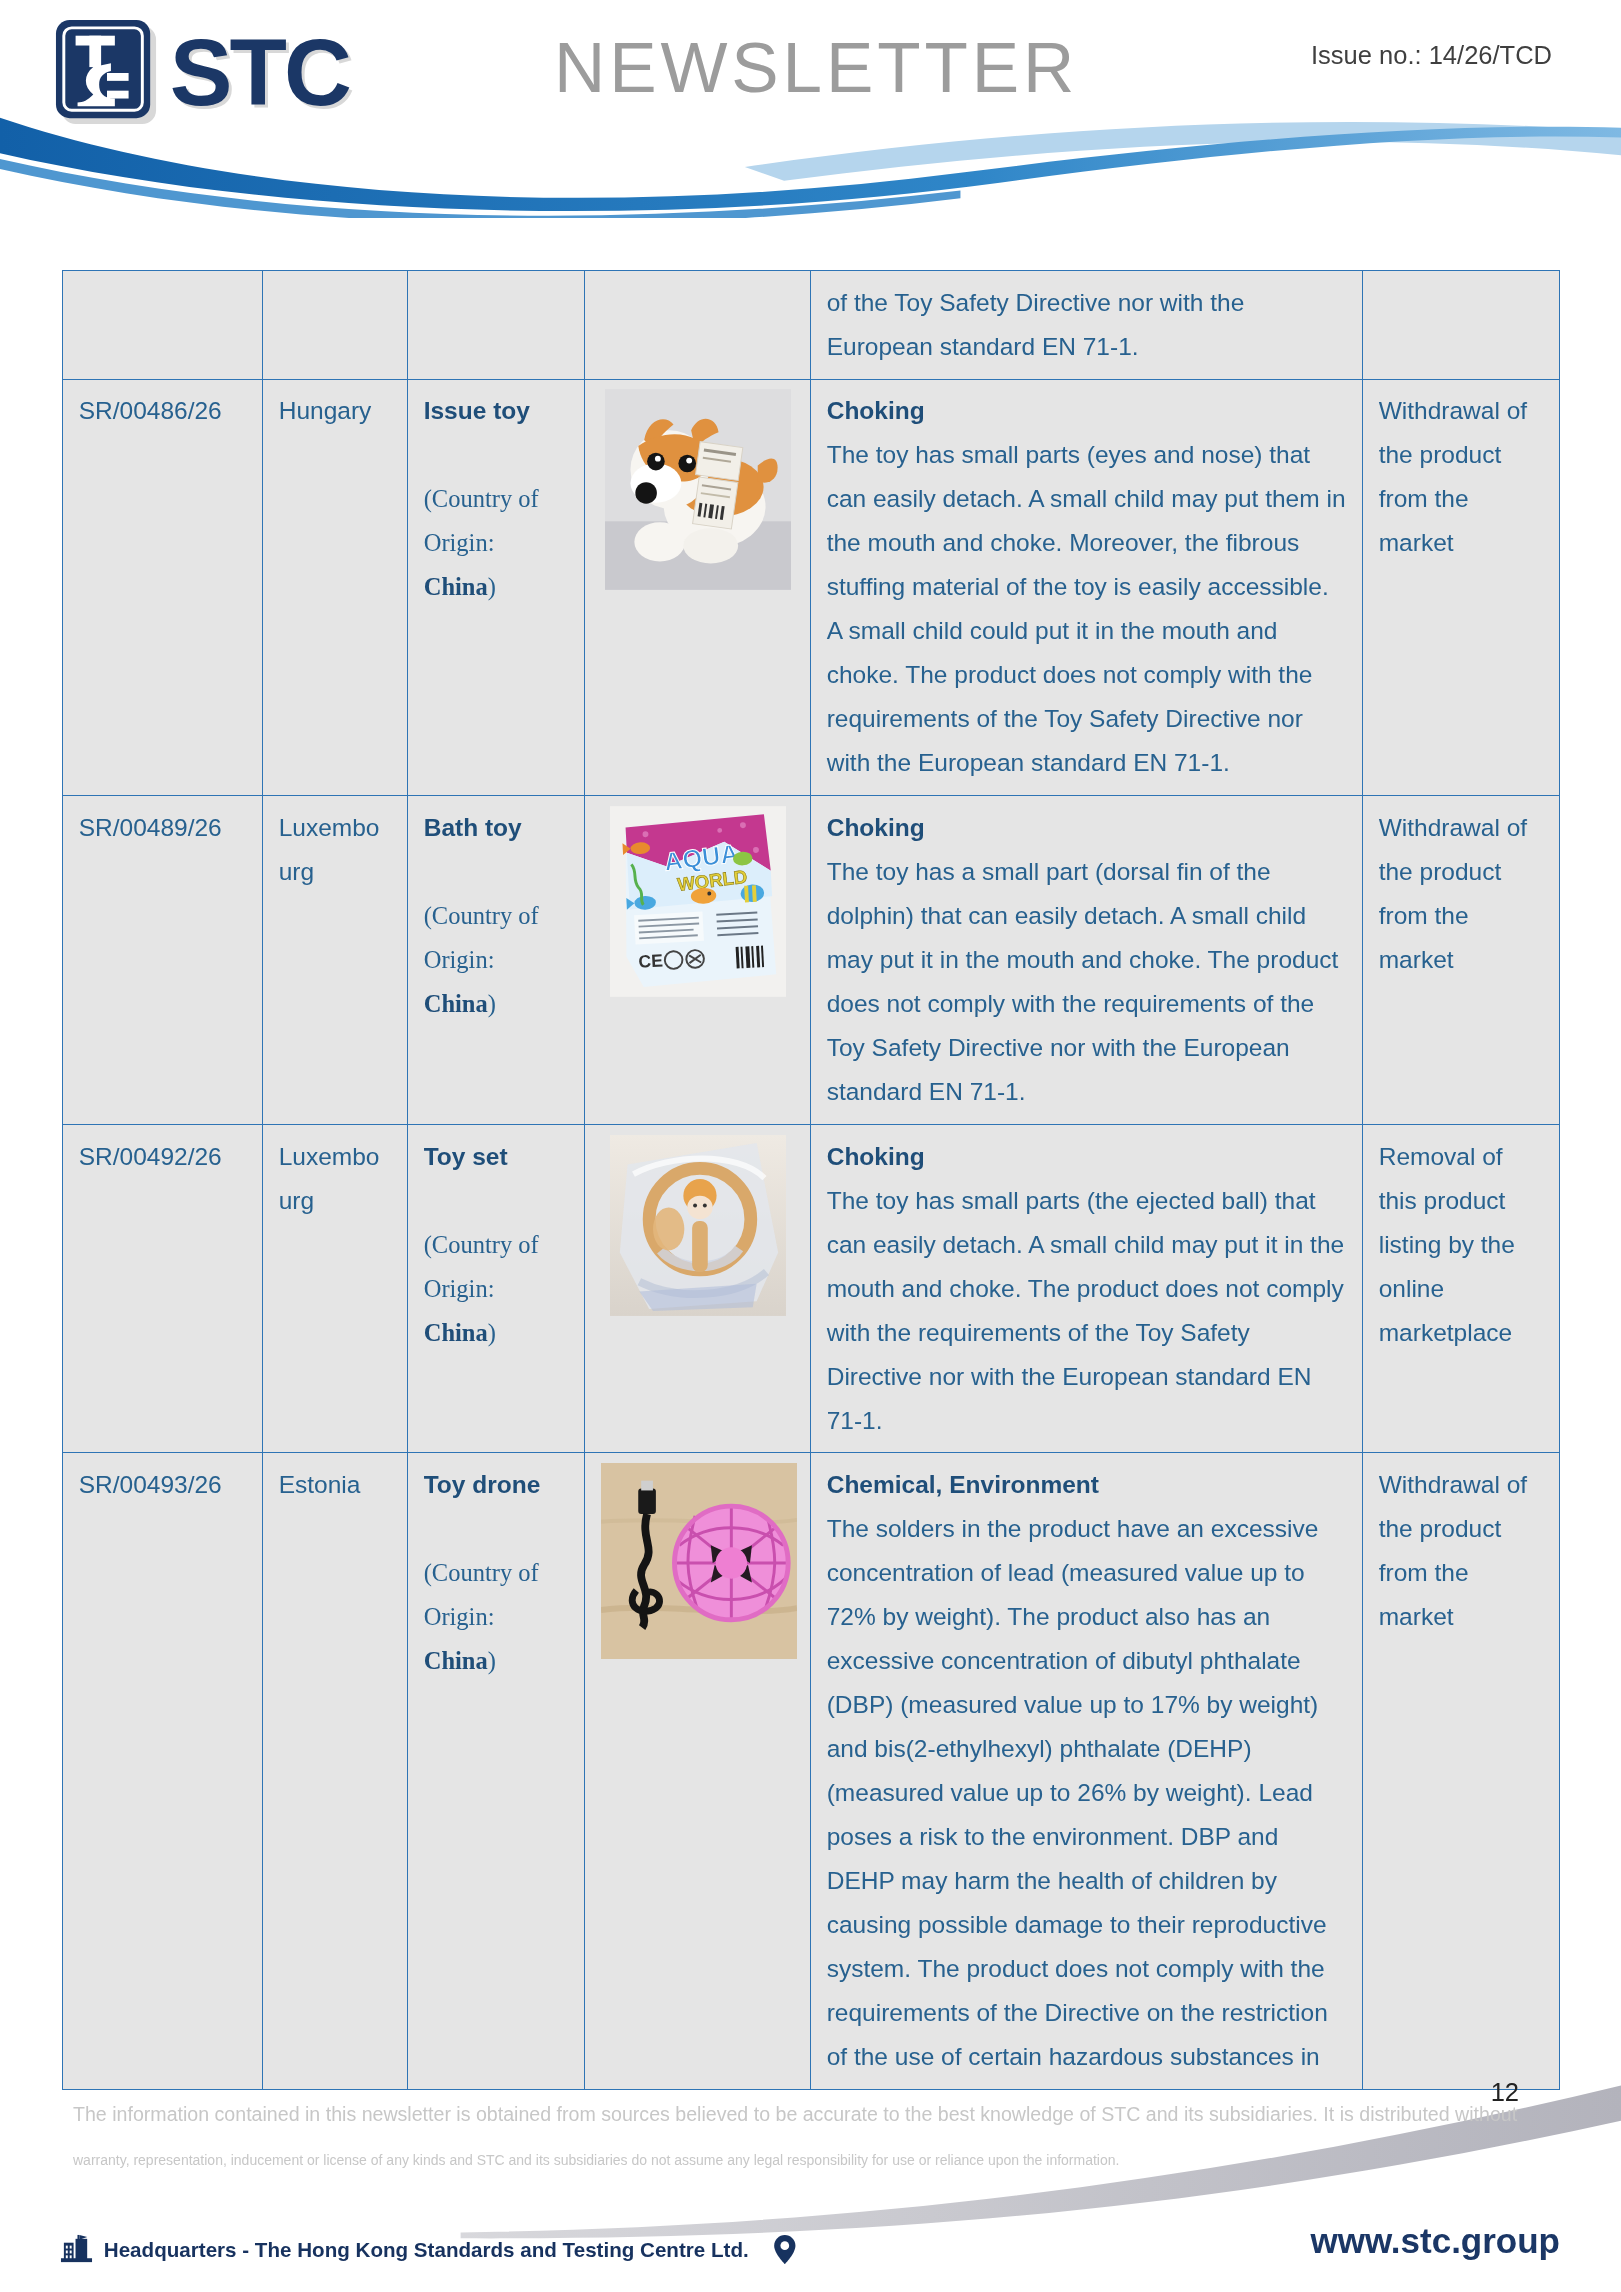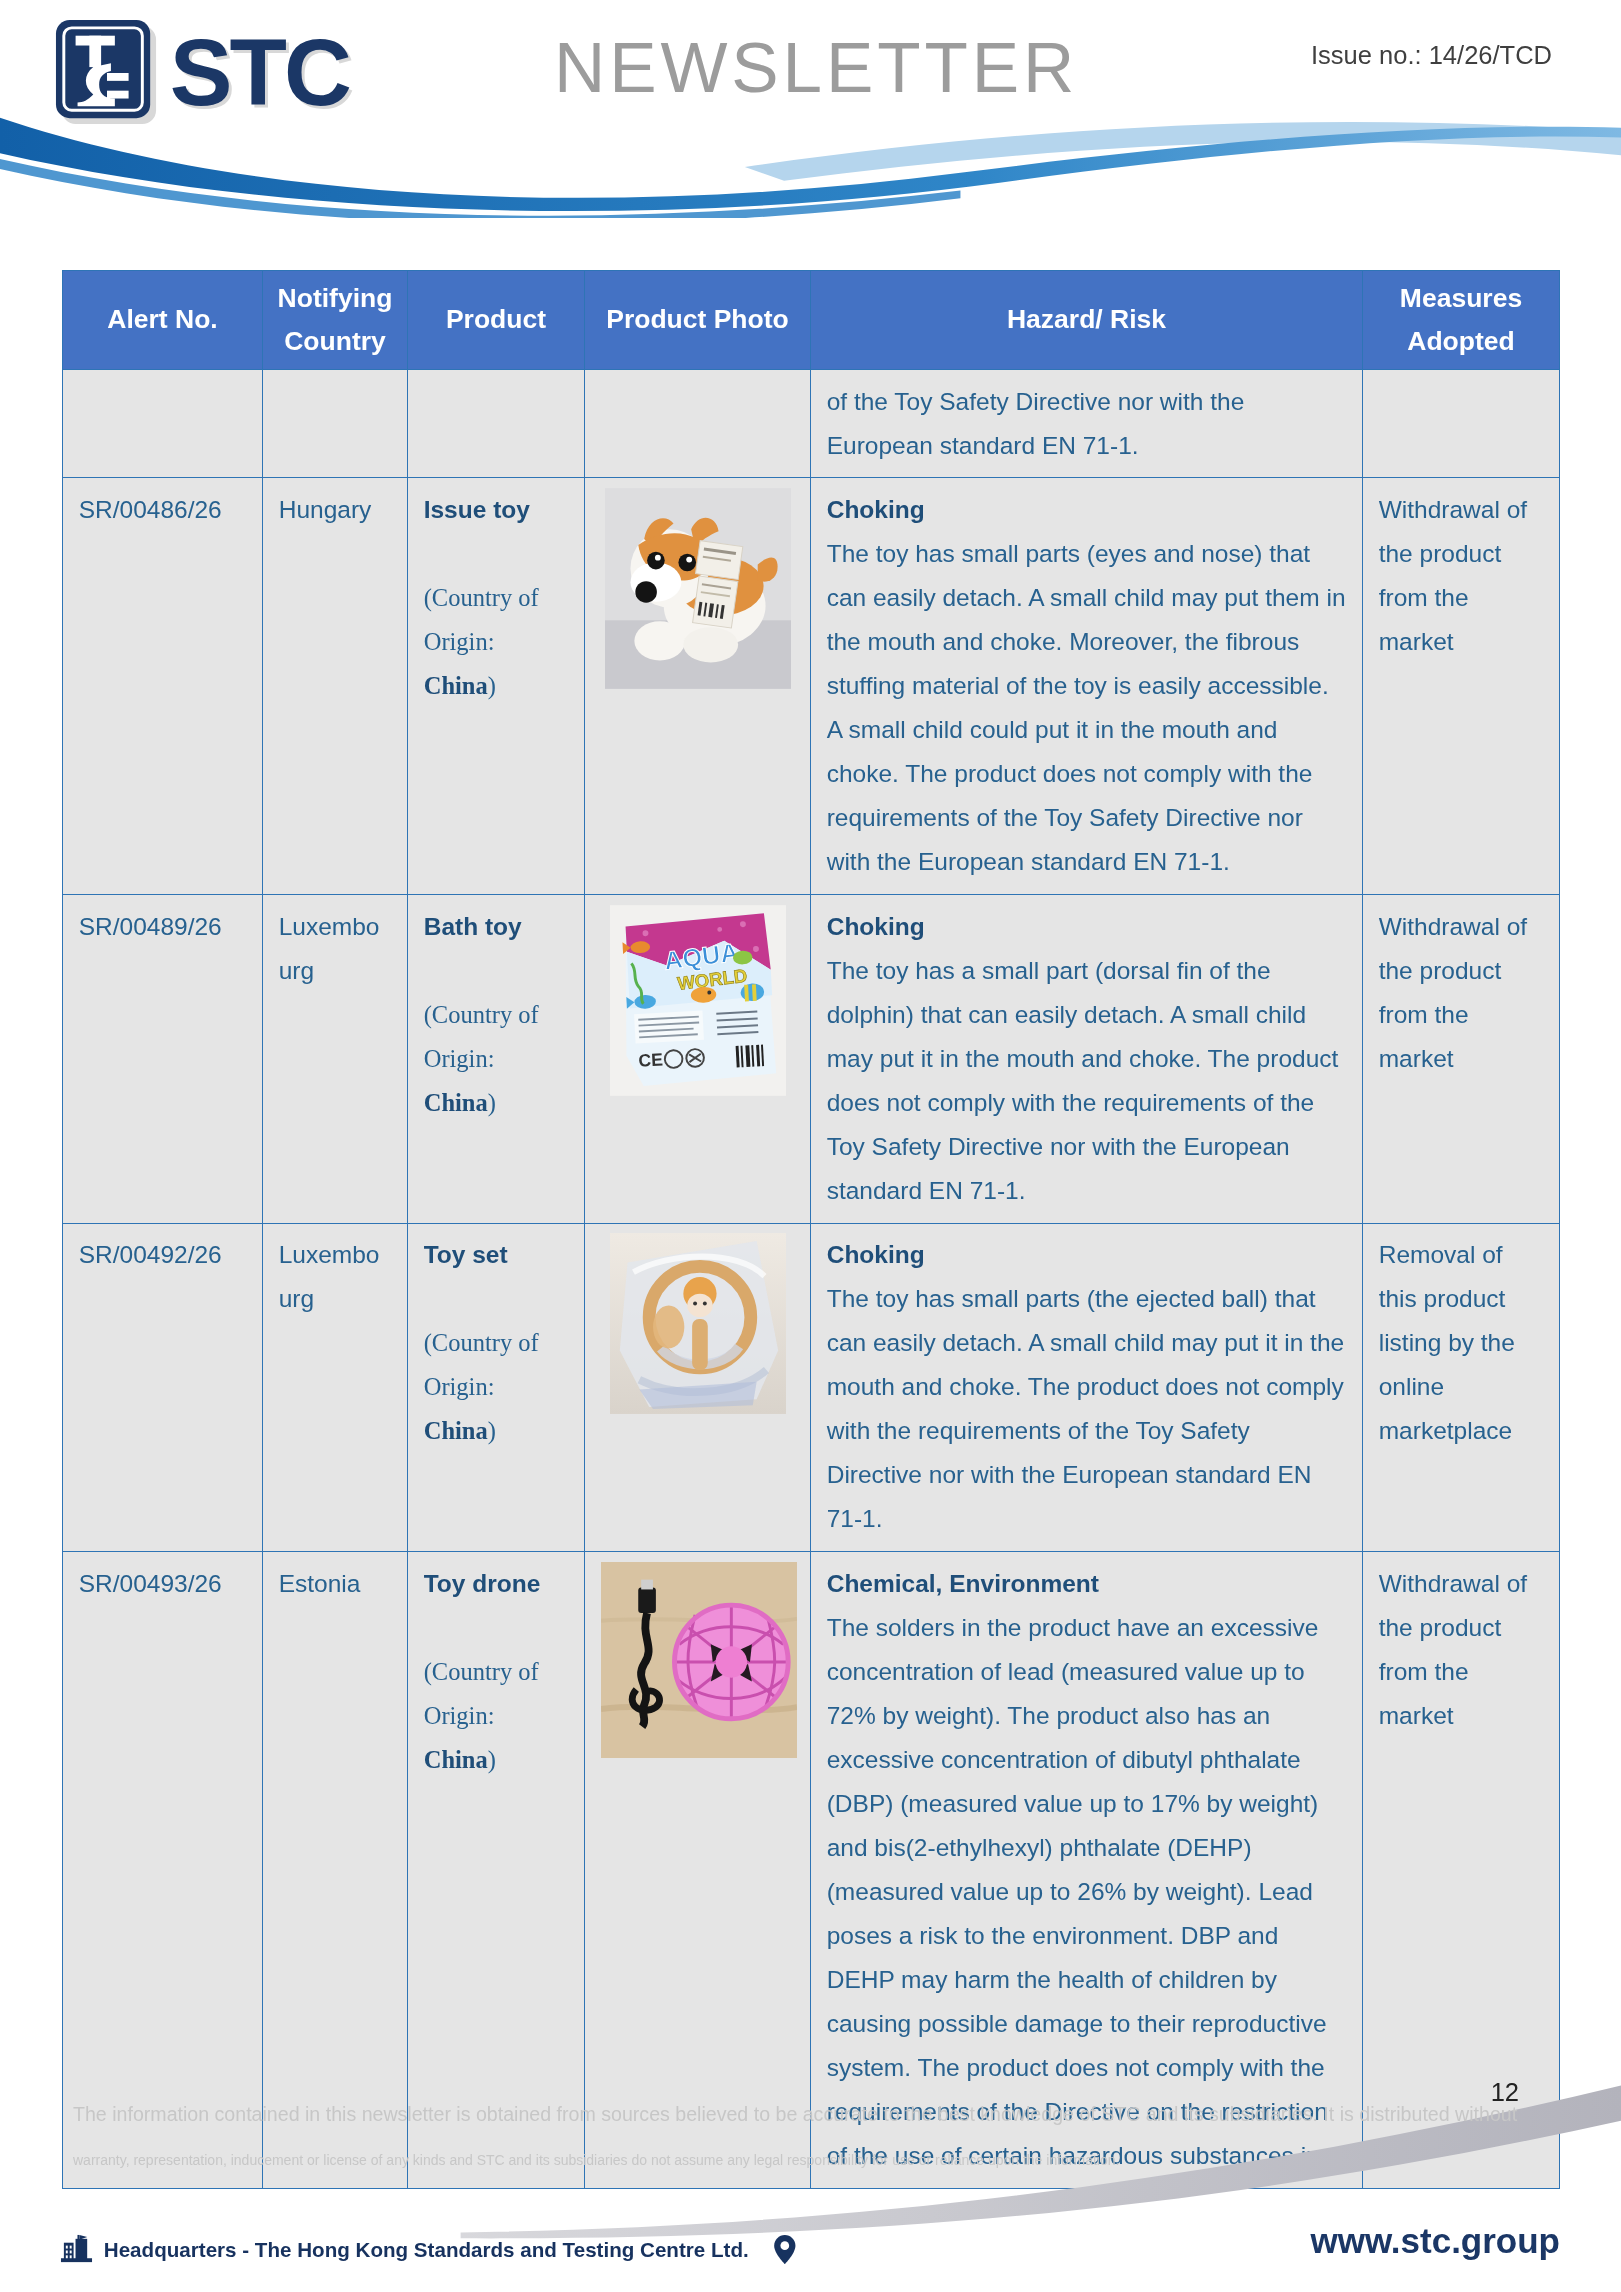--- a/index.html
+++ b/index.html
@@ -88,28 +88,20 @@
 <table class="alerts">
   <colgroup>
     <col style="width:200px">
       <col style="width:145px">
       <col style="width:177px">
     <col style="width:226px">
       <col style="width:552px">
       <col style="width:197px">
   </colgroup>
   <tbody>
-      <tr style="height:93px">
-    <th>Alert No.</th>
-    <th>Notifying Country</th>
-    <th>Product</th>
-    <th>Product Photo</th>
-    <th>Hazard/ Risk</th>
-    <th>Measures Adopted</th>
-  </tr>
 
   <tr style="height:88px">
     <td class="c-alert"></td>
     <td class="c-country"></td>
     <td></td>
     <td class="c-photo"></td>
     <td>
           <div class="hz-text">of the Toy Safety Directive nor with the European standard EN 71-1.</div>
         </td>
     <td></td>

